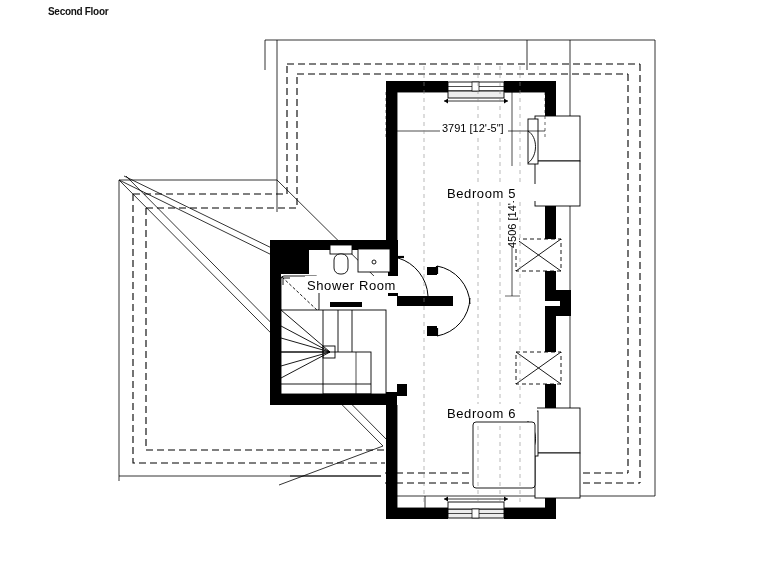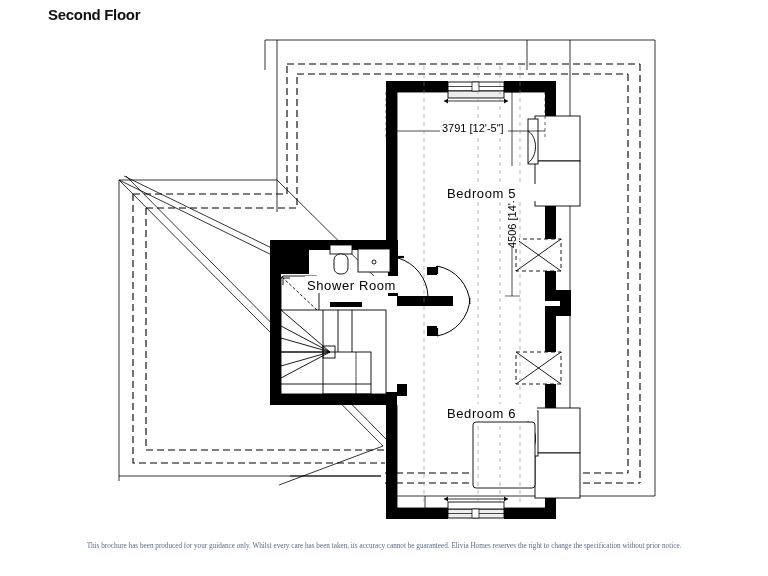--- a/index.html
+++ b/index.html
@@ -11,21 +11,21 @@
     width: 768px;
     height: 576px;
     position: relative;
     font-family: "Liberation Sans", sans-serif;
     overflow: hidden;
   }
   #page-title {
     position: absolute;
     left: 48px;
     top: 6px;
-    font-size: 15px;
+    font-size: 10px;
     font-weight: bold;
     letter-spacing: -0.3px;
     color: #111111;
   }
   #plan-wrap {
     position: absolute;
     left: 0;
     top: 26px;
     width: 768px;
     height: 500px;
@@ -303,14 +303,13 @@
     <text class="roomlabel" x="447" y="392">Bedroom  6</text>
 
     <rect x="305" y="250" width="100" height="17" fill="#ffffff" stroke="none"></rect>
     <text class="roomlabel" x="307" y="264">Shower  Room</text>
   </g>
 
 </svg>
 </div>
 
 <div id="footer">
-  <span class="line">This brochure has been produced for your guidance only. Whilst every care has been taken, its accuracy cannot be guaranteed. Elivia Homes reserves the right to change the specification without prior notice.</span>
 </div>
 
 </body></html>

